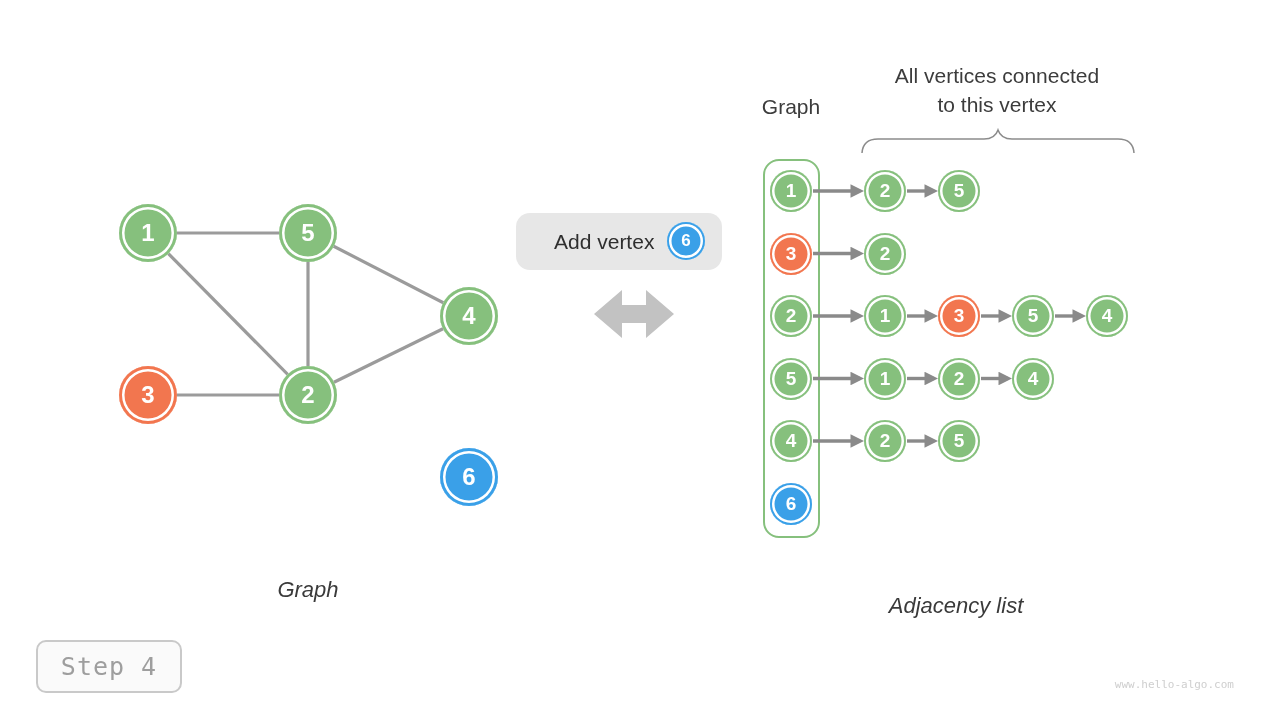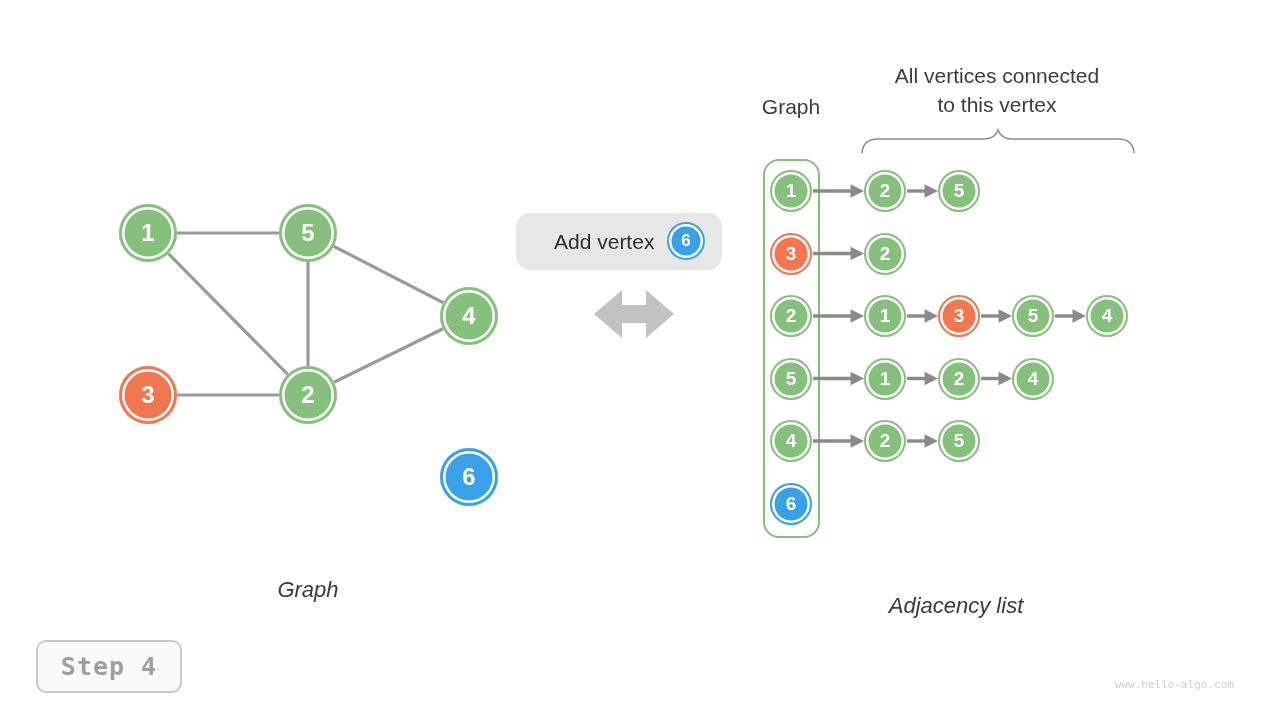--- a/index.html
+++ b/index.html
@@ -95,21 +95,21 @@
     border: 2px solid #c9c9c9;
     border-radius: 10px;
     background: #fafafa;
     display: flex;
     align-items: center;
     justify-content: center;
     z-index: 2;
   }
   #step-badge span {
     font-family: "DejaVu Sans Mono", monospace;
-    font-weight: bold;
+    font-weight: normal;
     font-size: 25px;
     color: #9e9e9e;
     letter-spacing: 1px;
   }
 
   #watermark {
     position: absolute;
     right: 46px;
     top: 678px;
     font-family: "DejaVu Sans Mono", monospace;

